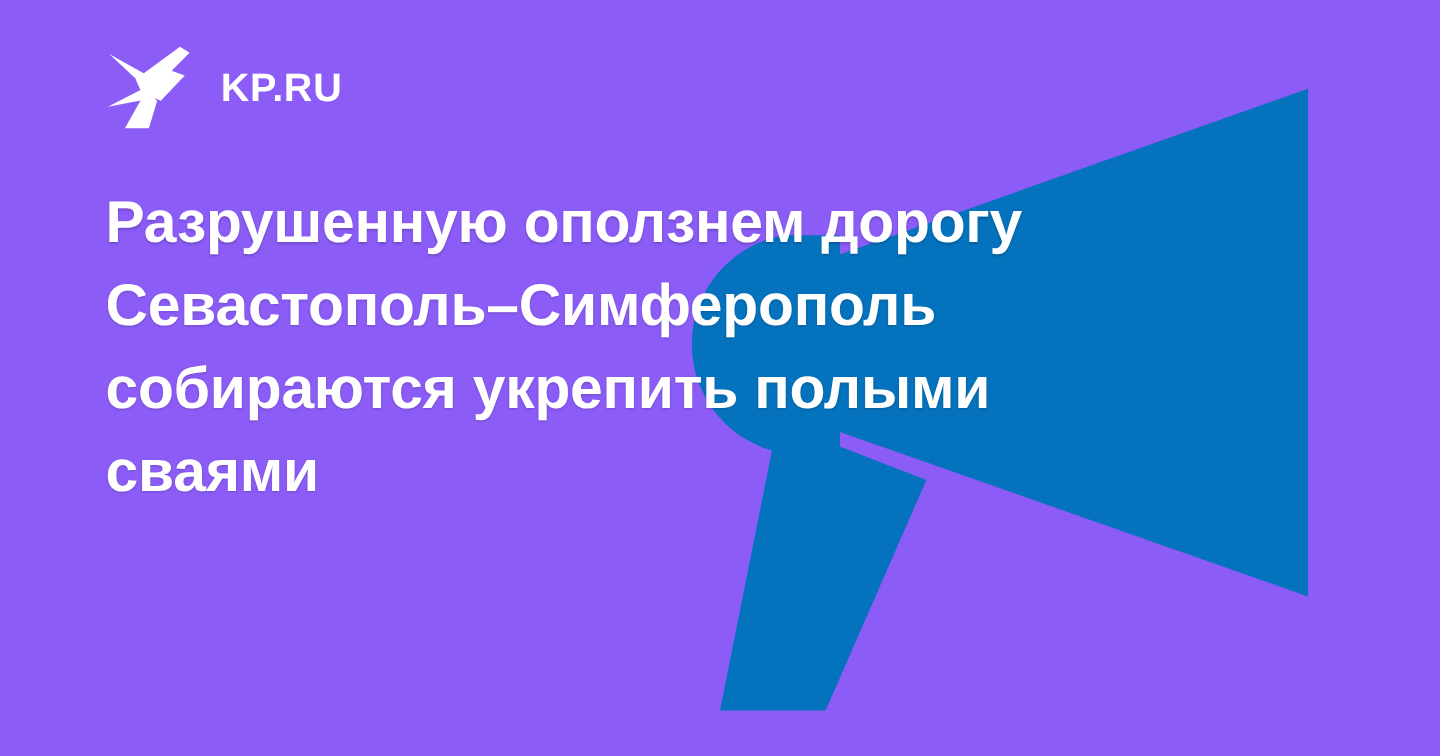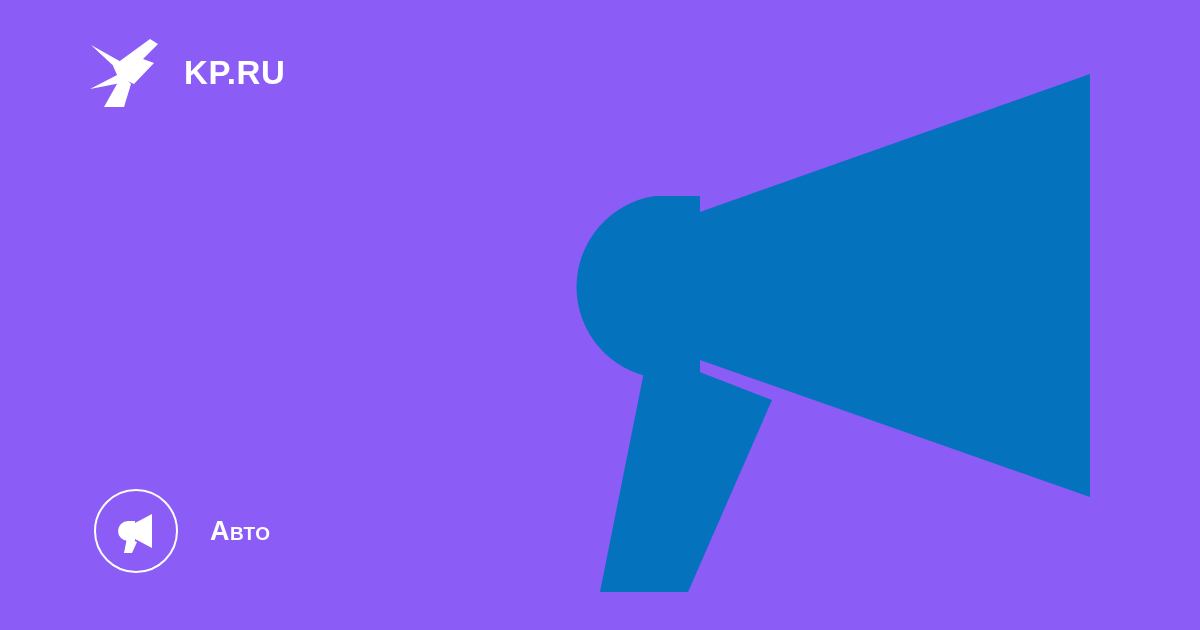--- a/index.html
+++ b/index.html
@@ -132,28 +132,21 @@
       <g fill="#ffffff">
         <path d="M3,8 L44,31 L31,34 Z"></path>
         <path d="M2,52 L33,36 L38,45 Z"></path>
         <path d="M16,70 L34,38 L43,47 L36,70 Z"></path>
         <path d="M25,29 L62,2 L70,7 L55,22 L66,26 L46,47 L30,40 Z"></path>
       </g>
     </svg>
     <div id="brand-wordmark">KP.RU</div>
   </div>
 
+  <div id="headline">
+    <span class="hl-line">Разрушенную оползнем дорогу</span>
+    <span class="hl-line">Севастополь–Симферополь</span>
+    <span class="hl-line">собираются укрепить полыми</span>
+    <span class="hl-line">сваями</span>
+  </div>
 
-  <div id="rubric">
-    <div id="rubric-circle">
-      <svg id="rubric-icon" viewBox="0 0 46 46" aria-hidden="true">
-        <g fill="#ffffff">
-          <polygon points="39,6 39,40 22,31 22,15"></polygon>
-          <path d="M22,13 L22,33 L15,33
-                   a10,10 0 0 1 0,-20 Z"></path>
-          <polygon points="14,30 24,34 19,45 11,45"></polygon>
-        </g>
-      </svg>
-    </div>
-    <div id="rubric-label">Авто</div>
-  </div>
 
 </div>
 
 </body></html>

